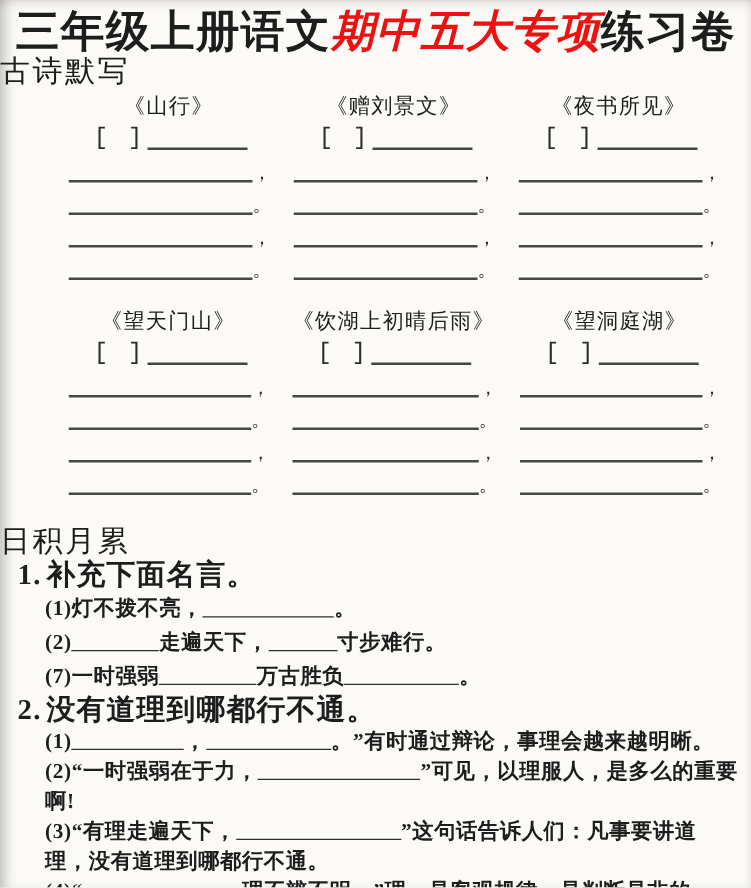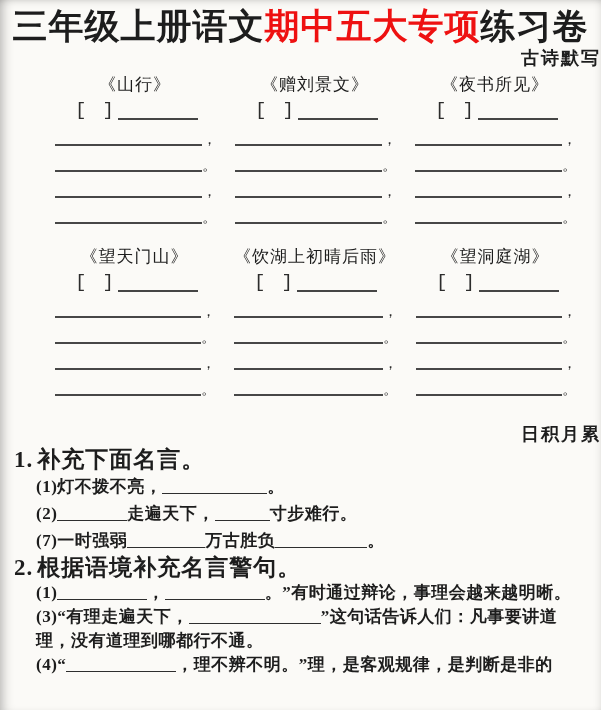--- a/index.html
+++ b/index.html
@@ -22,25 +22,25 @@
   .title {
     padding-top:6px;
     text-align:center;
     font-family:"Liberation Sans","DejaVu Sans",sans-serif;
     font-weight:700;
     font-size:35px;
     line-height:40px;
     letter-spacing:1px;
     white-space:nowrap;
   }
-  .title .red { color:var(--accent,#ee1111); }
+  .title .red { color:var(--accent,#ee1111);font-style:italic; }
   .sec-heading {
-    text-align:right;
-    font-size:18px;
-    font-weight:700;
+    text-align:left;
+    font-size:24px;
+    font-weight:400;
     letter-spacing:2px;
     line-height:24px;
   }
   
   .poetry-grid { margin:4px 0 0 55px; width:520px; }
   .poem-row { display:flex; gap:20px; margin-bottom:22px; }
   .poem-row:last-child { margin-bottom:0; }
   .poem-cell { width:170px; }
   .poem-title {
     text-align:center;
@@ -63,21 +63,21 @@
     border-bottom:2px solid #454545;
   }
   .verse-row { display:flex; align-items:flex-end; height:26px; }
   .verse-line { flex:1; height:100%; border-bottom:2px solid #474747; }
   .verse-punct {
     width:13px; text-align:center;
     font-size:15px; line-height:13px;
     color:#2a2a2a;
   }
   
-  .acc-heading { margin-top:26px;padding-left:40px; }
+  .acc-heading { margin-top:26px; }
   .items { margin:0 0 0 14px; width:578px; }
   .item-header { font-size:23px; font-weight:700; line-height:27px; letter-spacing:1px; }
   .item-number { margin-right:4px; }
   .item-lines { padding-left:22px; font-size:17px; }
   .item:nth-child(1) .item-lines .fill-line { line-height:27px; }
   .item:nth-child(2) .item-lines .fill-line { line-height:24px; }
   .seg { letter-spacing:0.5px;font-weight:bold; }
   .blank {
     display:inline-block;
     height:13px;
@@ -250,22 +250,23 @@
   <section class="items">
       <div class="item">
         <div class="item-header"><span class="item-number">1.</span><span class="item-prompt">补充下面名言。</span></div>
         <div class="item-lines">
           <div class="fill-line"><span class="seg">(1)灯不拨不亮，</span><span class="blank" style="width: 105px;"></span><span class="seg">。</span></div>
           <div class="fill-line"><span class="seg">(2)</span><span class="blank" style="width: 70px;"></span><span class="seg">走遍天下，</span><span class="blank" style="width: 55px;"></span><span class="seg">寸步难行。</span></div>
           <div class="fill-line"><span class="seg">(7)一时强弱</span><span class="blank" style="width: 78px;"></span><span class="seg">万古胜负</span><span class="blank" style="width: 92px;"></span><span class="seg">。</span></div>
         </div>
       </div>
       <div class="item">
-        <div class="item-header"><span class="item-number">2.</span><span class="item-prompt">根据语境补充名言警句。</span></div>
+        <div class="item-header"><span class="item-number">2.</span><span class="item-prompt">没有道理到哪都行不通。</span></div>
         <div class="item-lines">
           <div class="fill-line"><span class="seg">(1)</span><span class="blank" style="width: 90px;"></span><span class="seg">，</span><span class="blank" style="width: 100px;"></span><span class="seg">。”有时通过辩论，事理会越来越明晰。</span></div>
+          <div class="fill-line"><span class="seg">(2)“一时强弱在于力，</span><span class="blank" style="width: 130px;"></span><span class="seg">”可见，以理服人，是多么的重要啊!</span></div>
           <div class="fill-line"><span class="seg">(3)“有理走遍天下，</span><span class="blank" style="width: 132px;"></span><span class="seg">”这句话告诉人们：凡事要讲道理，没有道理到哪都行不通。</span></div>
           <div class="fill-line"><span class="seg">(4)“</span><span class="blank" style="width: 110px;"></span><span class="seg">，理不辨不明。”理，是客观规律，是判断是非的</span></div>
         </div>
       </div>
     </section>
 
 </div>
 
 </body></html>

